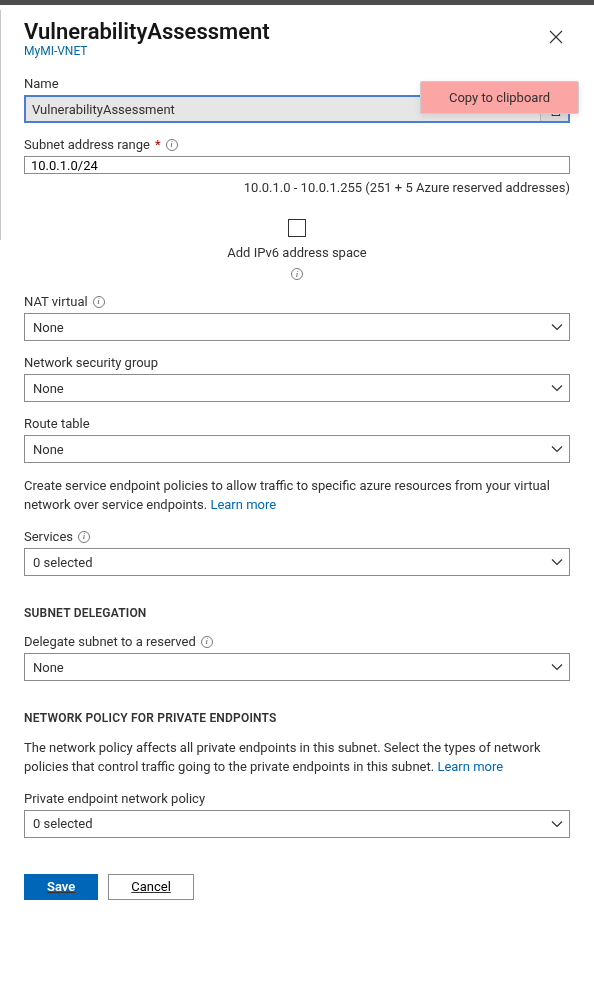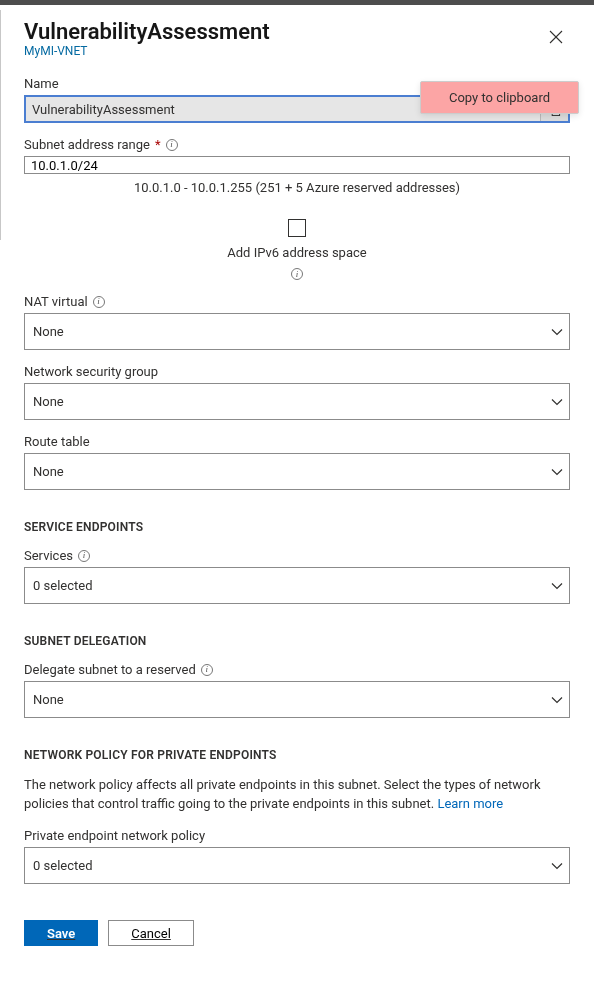--- a/index.html
+++ b/index.html
@@ -121,41 +121,41 @@
     border: none;
     border-left: 1px solid #b9b9b9;
     background: #dcdcdc;
     display: flex;
     align-items: center;
     justify-content: center;
     cursor: pointer;
   }
   .copy-btn svg { width: 13px; height: 13px; }
   .helper {
-    text-align: center;
+    text-align: right;
     font-size: 13px;
     color: #323130;
     margin-top: 6px;
   }
   .check-row {
     display: flex;
     align-items: center;
     gap: 8px;
     margin-top: 24px;
     flex-direction: column;
   }
   .check-box {
     width: 18px; height: 18px;
     border: 1px solid #323130;
     background: #fff;
     cursor: pointer;
   }
   .select {
     width: 100%;
-    height: 37px;
+    height: 28px;
     border: 1px solid #8b8b8b;
     display: flex;
     align-items: center;
     justify-content: space-between;
     padding: 0 6px 0 8px;
     font-size: 13px;
     cursor: pointer;
     background: #fff;
     gap: 29px;
   }
@@ -289,21 +289,23 @@
     <div class="field">
       <div class="field-label">Route table</div>
       <div class="select">
         <span>None</span>
         <svg viewBox="0 0 12 12" fill="none" stroke="#323130" stroke-width="1.2">
             <polyline points="1,3.5 6,8.5 11,3.5"></polyline>
           </svg>
       </div>
     </div>
 
-    <div class="section-hdr">SERVICE ENDPOINTS</div>
+    <div class="section-desc">
+      <span>Create service endpoint policies to allow traffic to specific azure resources from your virtual network over service endpoints. </span><span class="learn-link">Learn more</span>
+    </div>
     <div class="field">
       <div class="field-label">
         <span>Services</span>
         <span class="info-icon">i</span>
       </div>
       <div class="select">
         <span>0 selected</span>
         <svg viewBox="0 0 12 12" fill="none" stroke="#323130" stroke-width="1.2">
             <polyline points="1,3.5 6,8.5 11,3.5"></polyline>
           </svg>

